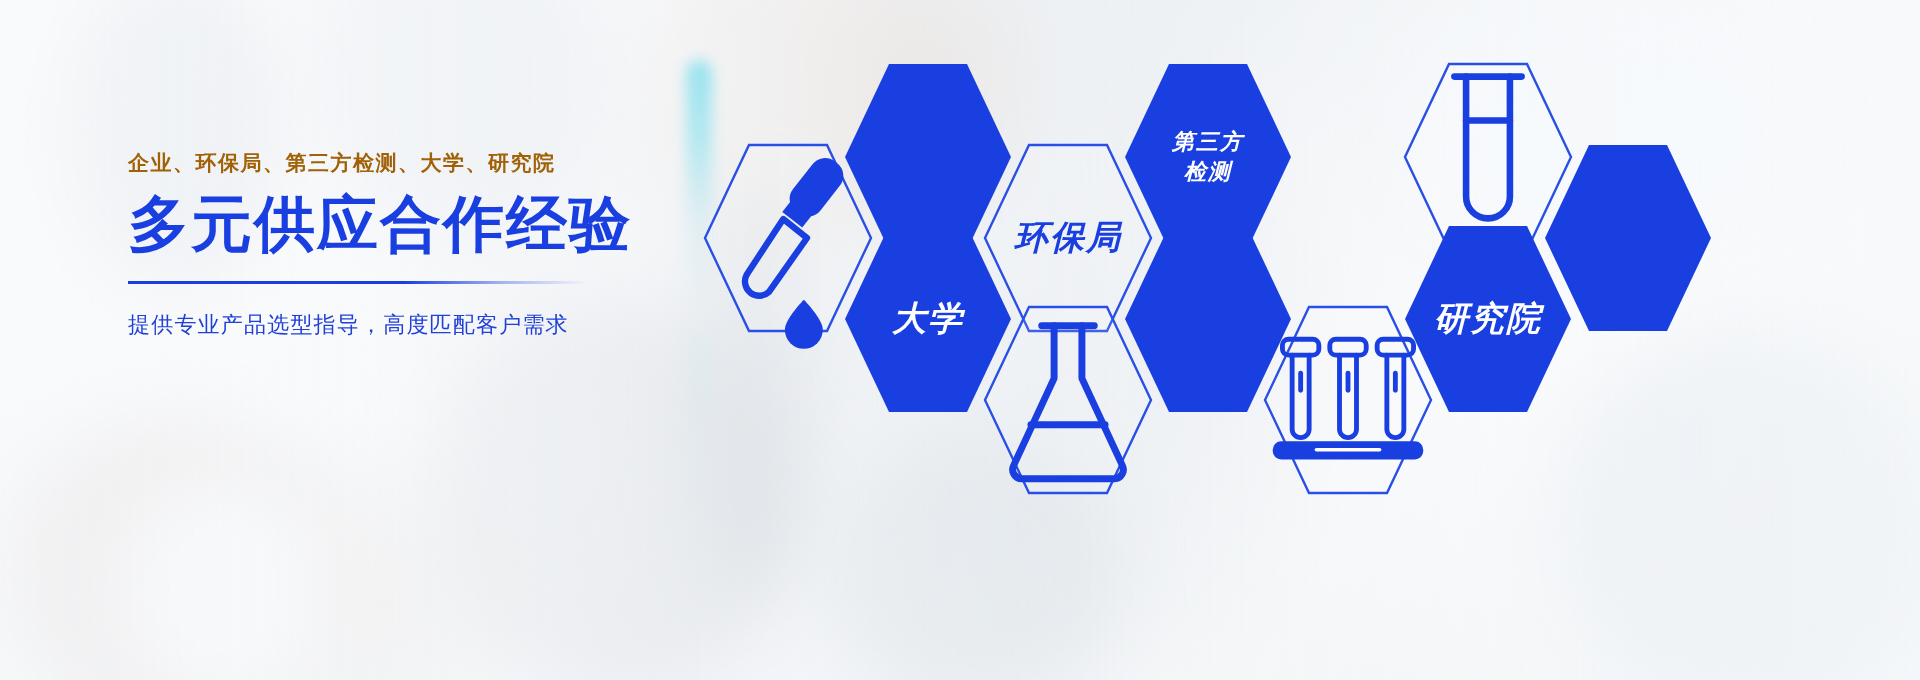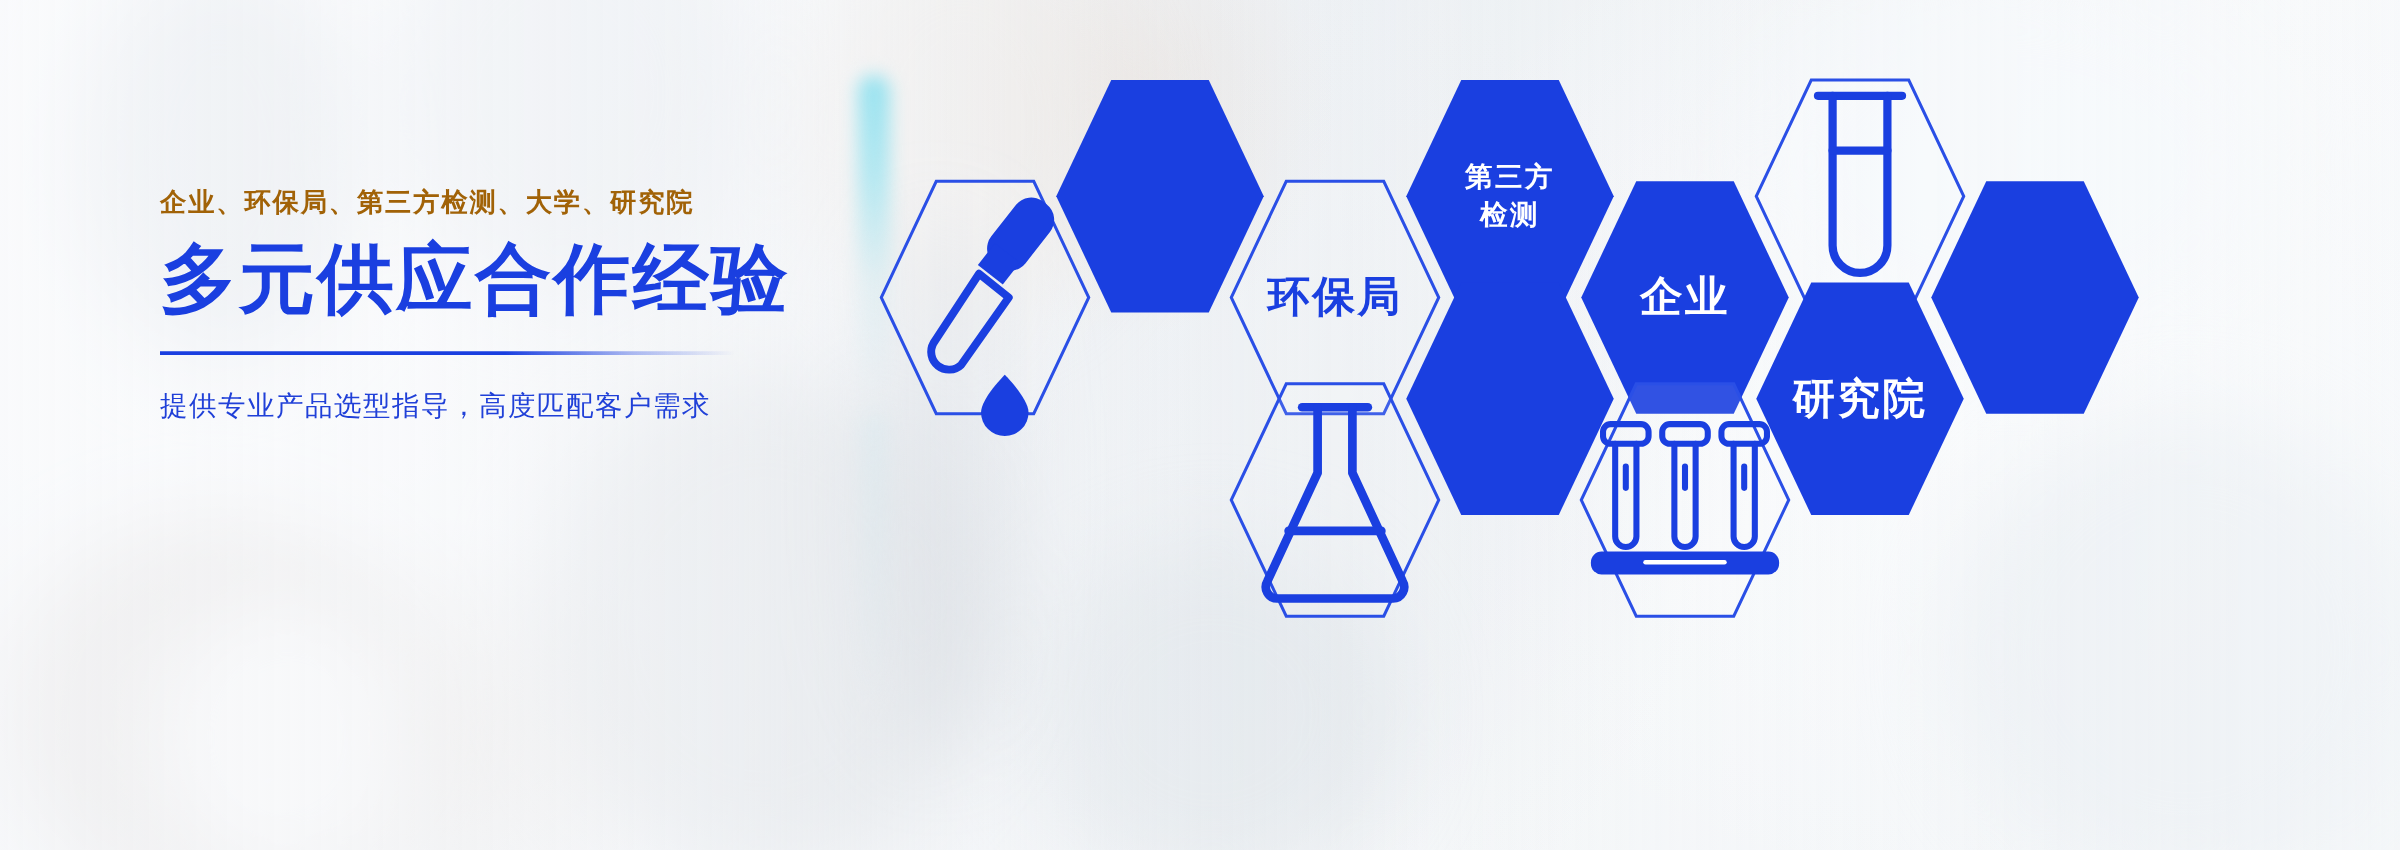--- a/index.html
+++ b/index.html
@@ -65,21 +65,21 @@
     background:linear-gradient(90deg,#1a3fe0 0%,#1a3fe0 60%,rgba(26,63,224,.35) 82%,rgba(26,63,224,0) 100%);}
   .subline{margin-top:26px;font-size:22px;color:#2040d8;font-weight:500;
     letter-spacing:1.2px;white-space:nowrap;}
 
   
   .hexwrap{position:absolute;left:0;top:0;width:1920px;height:680px;}
   .hex{position:absolute;width:170px;height:190px;}
   .hex svg{display:block;width:100%;height:100%;overflow:visible;}
   .hex .label{position:absolute;inset:0;display:flex;align-items:center;
     justify-content:center;text-align:right;font-weight:700;letter-spacing:2px;
-    pointer-events:none;}
+    pointer-events:none;font-style:italic;}
   .lbl-lg{font-size:34px;}
   .lbl-md{font-size:22px;font-weight:400;letter-spacing:1px;line-height:1.35;}
   .fill{fill:#1a3fe0;}
   .outline{fill:rgba(255,255,255,0.10);stroke:#2a4fe6;stroke-width:2.4;}
   .icon{position:absolute;inset:0;display:flex;align-items:center;justify-content:center;pointer-events:none;}
 </style>
 </head>
 <body>
 
 <div class="banner">
@@ -122,20 +122,28 @@
       <path d="M47 48 L62 60 L38 94 a9 9 0 0 1 -14 -11 Z" fill="none" stroke="#1a3fe0" stroke-width="4" stroke-linejoin="round"></path>
       <path d="M47 100 c0 0 -12 12 -12 19 a12 12 0 0 0 24 0 c0 -7 -12 -19 -12 -19 z" fill="#1a3fe0" transform="translate(13,-1)"></path>
     </svg>
         </span>
       </div>
       <div class="hex" style="left: 843px; top: 62px;">
         <svg viewBox="0 0 170 190">
                  <path class="fill" d="M46,2 L124,2 L168,95 L124,188 L46,188 L2,95 Z"></path>
               </svg>
       </div>
+      <div class="hex" style="left: 843px; top: 224px;">
+        <svg viewBox="0 0 170 190">
+                 <path class="fill" d="M46,2 L124,2 L168,95 L124,188 L46,188 L2,95 Z"></path>
+              </svg>
+        <span class="label lbl-lg" style="color: rgb(255, 255, 255); display: flex; flex-direction: column;">
+          <div>大学</div>
+        </span>
+      </div>
       <div class="hex" style="left: 983px; top: 143px;">
         <svg viewBox="0 0 170 190">
                  <path class="outline" d="M46,2 L124,2 L168,95 L124,188 L46,188 L2,95 Z"></path>
               </svg>
         <span class="label lbl-lg" style="color: rgb(26, 63, 224); display: flex; flex-direction: column;">
           <div>环保局</div>
         </span>
       </div>
       <div class="hex" style="left: 983px; top: 305px;">
         <svg viewBox="0 0 170 190">
@@ -157,28 +165,20 @@
               </svg>
         <span class="label lbl-md" style="color: rgb(255, 255, 255); display: flex; flex-direction: column;">
           <div>第三方</div>
           <div>检测</div>
         </span>
       </div>
       <div class="hex" style="left: 1123px; top: 224px;">
         <svg viewBox="0 0 170 190">
                  <path class="fill" d="M46,2 L124,2 L168,95 L124,188 L46,188 L2,95 Z"></path>
               </svg>
-      </div>
-      <div class="hex" style="left: 1263px; top: 143px;">
-        <svg viewBox="0 0 170 190">
-                 <path class="fill" d="M46,2 L124,2 L168,95 L124,188 L46,188 L2,95 Z"></path>
-              </svg>
-        <span class="label lbl-lg" style="color: rgb(255, 255, 255); display: flex; flex-direction: column;">
-          <div>企业</div>
-        </span>
       </div>
       <div class="hex" style="left: 1263px; top: 305px;">
         <svg viewBox="0 0 170 190">
                  <path class="outline" d="M46,2 L124,2 L168,95 L124,188 L46,188 L2,95 Z"></path>
               </svg>
         <span class="icon">
     <svg viewBox="0 0 140 120" width="112" height="96">
       <g fill="none" stroke="#1a3fe0" stroke-width="4" stroke-linejoin="round" stroke-linecap="round">
         <rect x="16" y="10" width="30" height="13" rx="5"></rect>
         <path d="M24 23 L24 84 a7 7 0 0 0 14 0 L38 23"></path>

